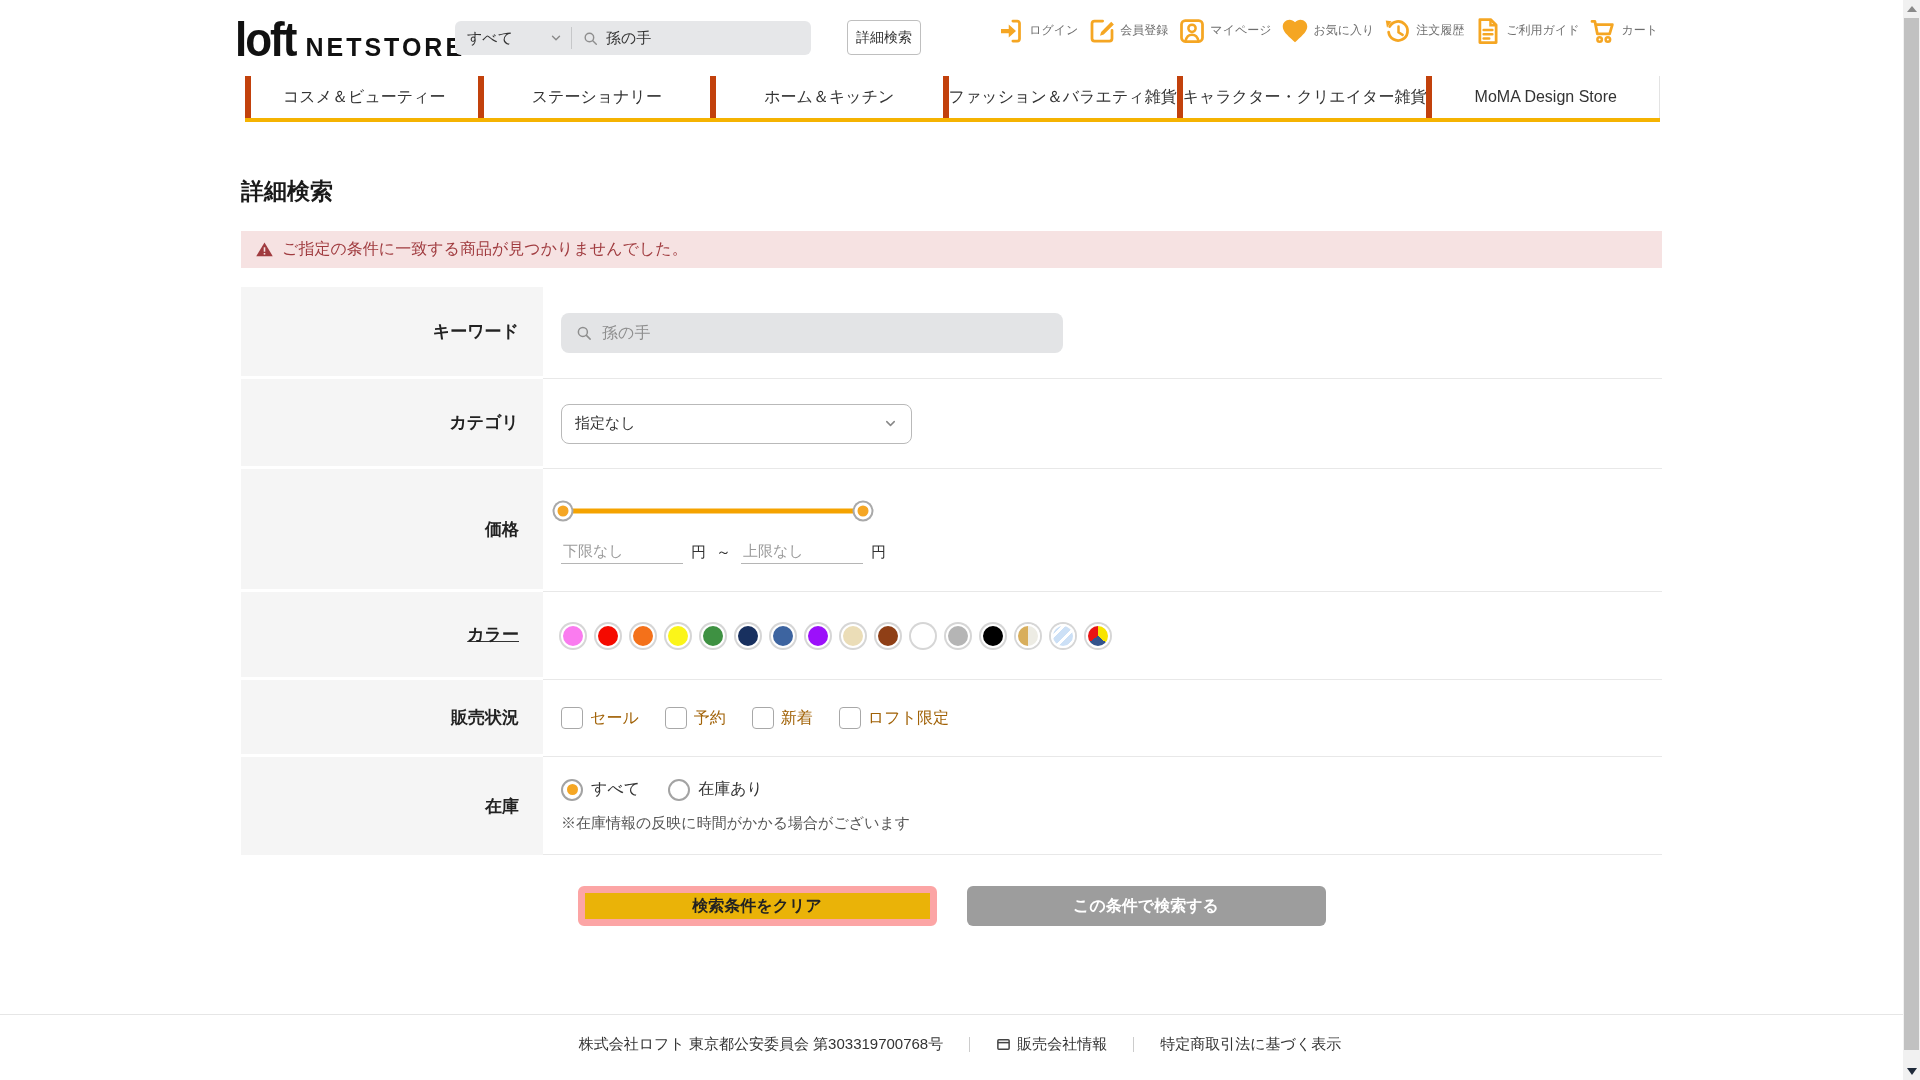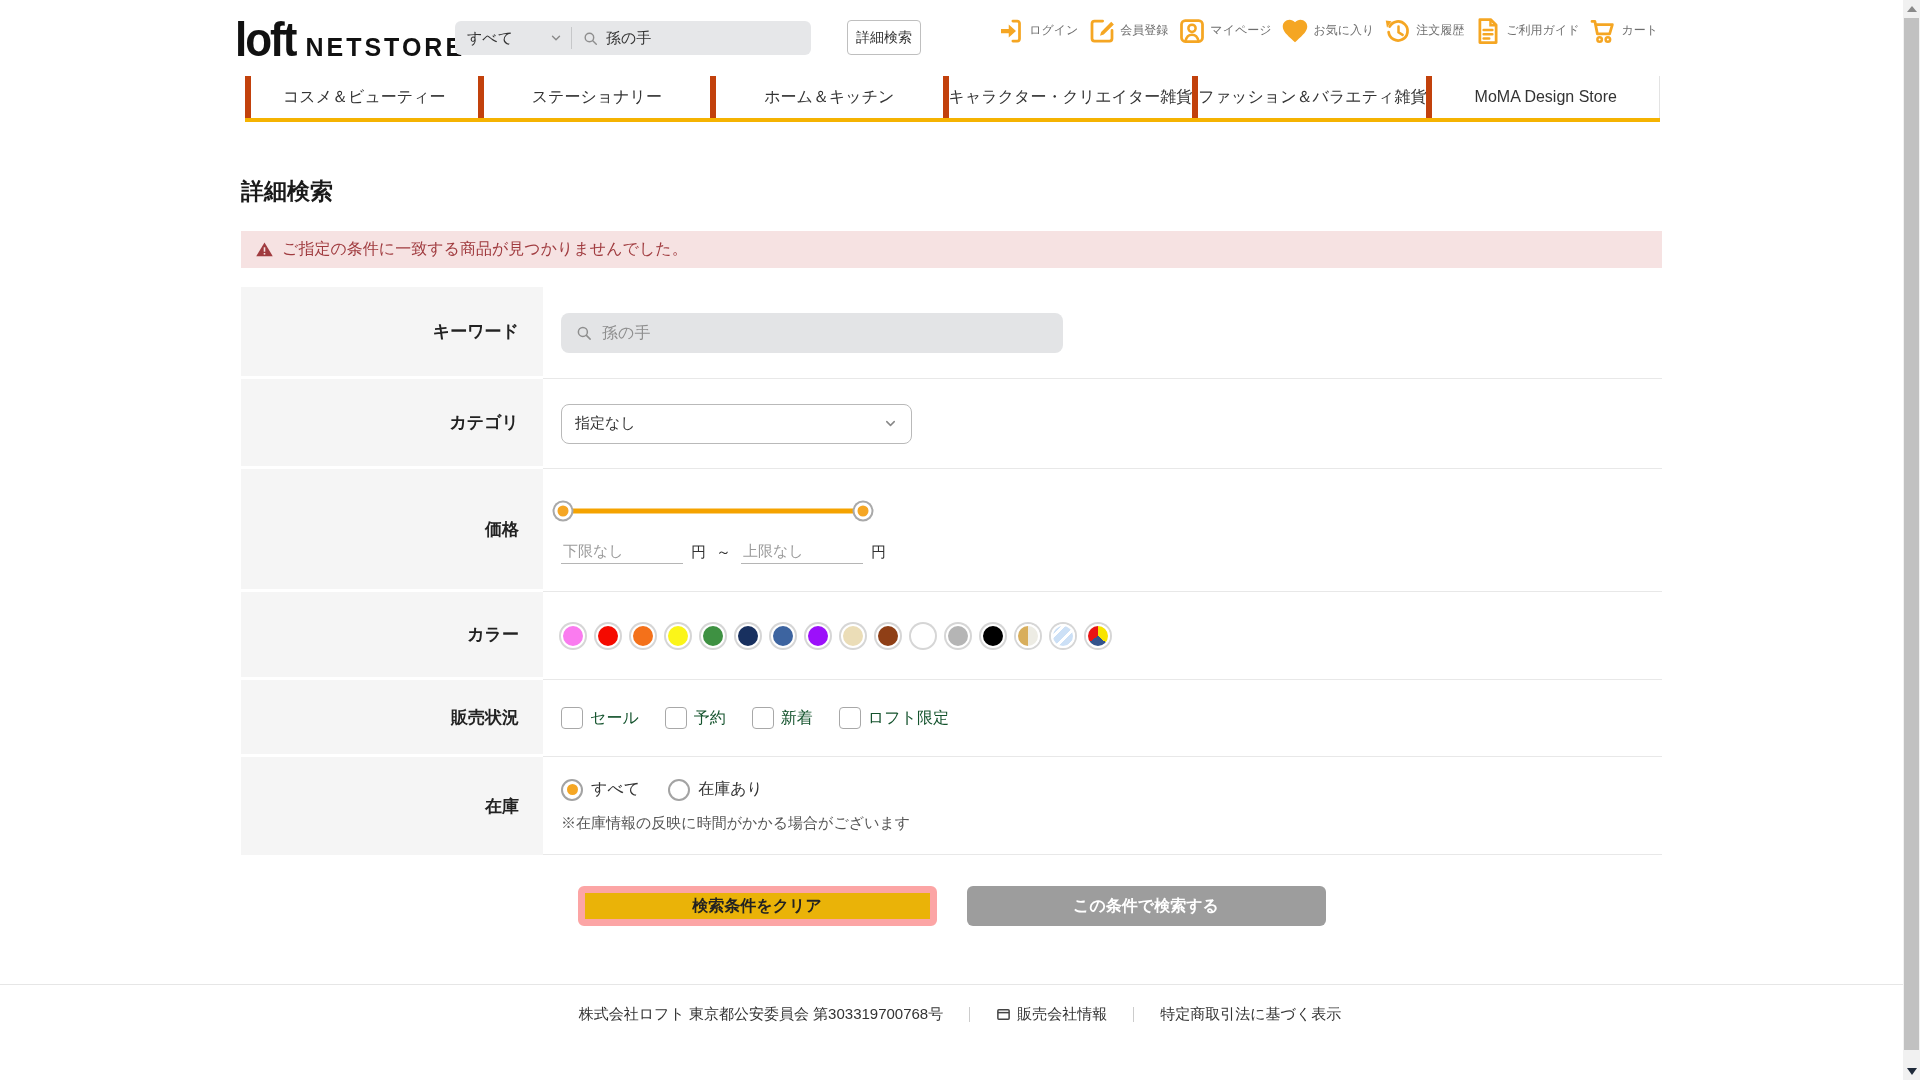--- a/index.html
+++ b/index.html
@@ -41,21 +41,21 @@
 
   .form-table { margin-top:19px; }
   .form-row { display:flex; }
   .row-label { width:302px; flex-shrink:0; background:#F5F5F5; display:flex; align-items:center;
     justify-content:flex-end; padding-right:24px; font-size:17px; font-weight:bold; color:#222;
     border-bottom:3px solid #fff; }
   .form-row:last-child .row-label { border-bottom:none; }
   .row-content { flex:1; display:flex; flex-direction:column; justify-content:center;
     padding-left:18px; border-bottom:1px solid #E8E8E8; }
   .row-keyword { height:92px; } .row-category { height:90px;justify-content:space-between; } .row-price { height:123px; }
-  .row-color { height:88px; } .row-sales { height:77px; } .row-stock { height:98px; }
+  .row-color { height:88px;text-decoration:underline; } .row-sales { height:77px; } .row-stock { height:98px; }
 
   .keyword-box { width:502px; height:40px; background:#E3E4E6; border-radius:8px; display:flex;
     align-items:center; gap:9px; padding-left:14px; }
   .keyword-box input { flex:1; border:none; background:transparent; outline:none; font-size:16px; color:#555;
     font-family:"Liberation Sans", sans-serif; }
   .keyword-box input::placeholder { color:#8E8E8E; opacity:1; }
 
   .select-box { width:351px; height:40px; border:1px solid #B9B9B9; border-radius:8px; background:#fff;
     display:flex; align-items:center; justify-content:space-between; padding:0 13px; font-size:15px;
     color:#333; cursor:pointer; }
@@ -71,38 +71,38 @@
     font-size:15px; color:#333; padding:2px 2px 4px; background:transparent;
     font-family:"Liberation Sans", sans-serif; }
   .price-inputs input::placeholder { color:#9A9A9A; opacity:1; }
   .yen { margin:0 10px 0 8px; } .tilde { margin-right:10px; }
 
   .swatch-row { display:flex; gap:11px; }
   .swatch { width:24px; height:24px; border-radius:50%; border:2px solid #fff;
     box-shadow:0 0 0 2px #D6D6D6; cursor:pointer; flex-shrink:0; }
 
   .cb-row { display:flex; gap:26px; }
-  .cb { display:flex; align-items:center; gap:7px; font-size:16px; color:#14532d; cursor:pointer; }
+  .cb { display:flex; align-items:center; gap:7px; font-size:16px; color:#a16207; cursor:pointer; }
   .cb-box { width:22px; height:22px; border:1.5px solid #A8A8A8; border-radius:4px; background:#fff; }
 
   .radio-row { display:flex; gap:28px; }
   .radio { display:flex; align-items:center; gap:8px; font-size:16px; color:#333; cursor:pointer; }
   .rb { width:22px; height:22px; border:2px solid #A3A3A3; border-radius:50%; background:#fff;
     display:flex; align-items:center; justify-content:center; }
   .rb.selected::after { content:""; width:11px; height:11px; border-radius:50%; background:#F5A623; }
   .stock-note { margin-top:13px; font-size:15px; color:#555; }
 
   .button-row { margin-top:31px; display:flex; justify-content:center; gap:30px; }
   .btn { width:359px; height:40px; border-radius:6px; font-size:16px; font-weight:bold; cursor:pointer;
     font-family:"Liberation Sans", sans-serif; }
   .btn-clear { background:#eab308; border:7px solid #fca5a5; color:#222; }
   .btn-search { background:#9D9D9D; border:none; color:#fff; }
 
   
-  .footer { margin-top:58px; border-top:1px solid #E6E6E6; padding-top:20px; display:flex;
+  .footer { margin-top:88px; border-top:1px solid #E6E6E6; padding-top:20px; display:flex;
     justify-content:center; align-items:center; font-size:15px; color:#333; }
   .foot-sep { width:1px; height:15px; background:#CCC; margin:0 26px; }
   .foot-link { display:flex; align-items:center; gap:6px; cursor:pointer; }
 
   
   .scrollbar { position:fixed; right:0; top:0; width:17px; height:1080px; background:#F1F1F1; }
   .sb-up { position:absolute; top:6px; left:4px; width:0; height:0;
     border-left:5px solid transparent; border-right:5px solid transparent; border-bottom:6px solid #8A8A8A; }
   .sb-thumb { position:absolute; top:18px; left:1px; width:15px; height:1032px; background:#C1C1C1; }
   .sb-down { position:absolute; bottom:5px; left:4px; width:0; height:0;
@@ -205,22 +205,22 @@
       </span>
       <span class="ql-label">カート</span>
     </a>
   </div>
 </div>
 
 <div class="nav">
   <a class="nav-item">コスメ＆ビューティー</a>
   <a class="nav-item">ステーショナリー</a>
   <a class="nav-item">ホーム＆キッチン</a>
+  <a class="nav-item">ファッション＆バラエティ雑貨</a>
   <a class="nav-item">キャラクター・クリエイター雑貨</a>
-  <a class="nav-item">ファッション＆バラエティ雑貨</a>
   <a class="nav-item">MoMA Design Store</a>
 </div>
 
 <div class="main">
   <div class="page-title">詳細検索</div>
 
   <div class="error-banner">
     <svg width="19" height="19" viewBox="0 0 24 24">
       <path d="M12 3L22.4 20.4H1.6z" fill="#A03B3F"></path>
       <rect x="11" y="9.2" width="2" height="5.6" fill="#F6E2E2"></rect>

